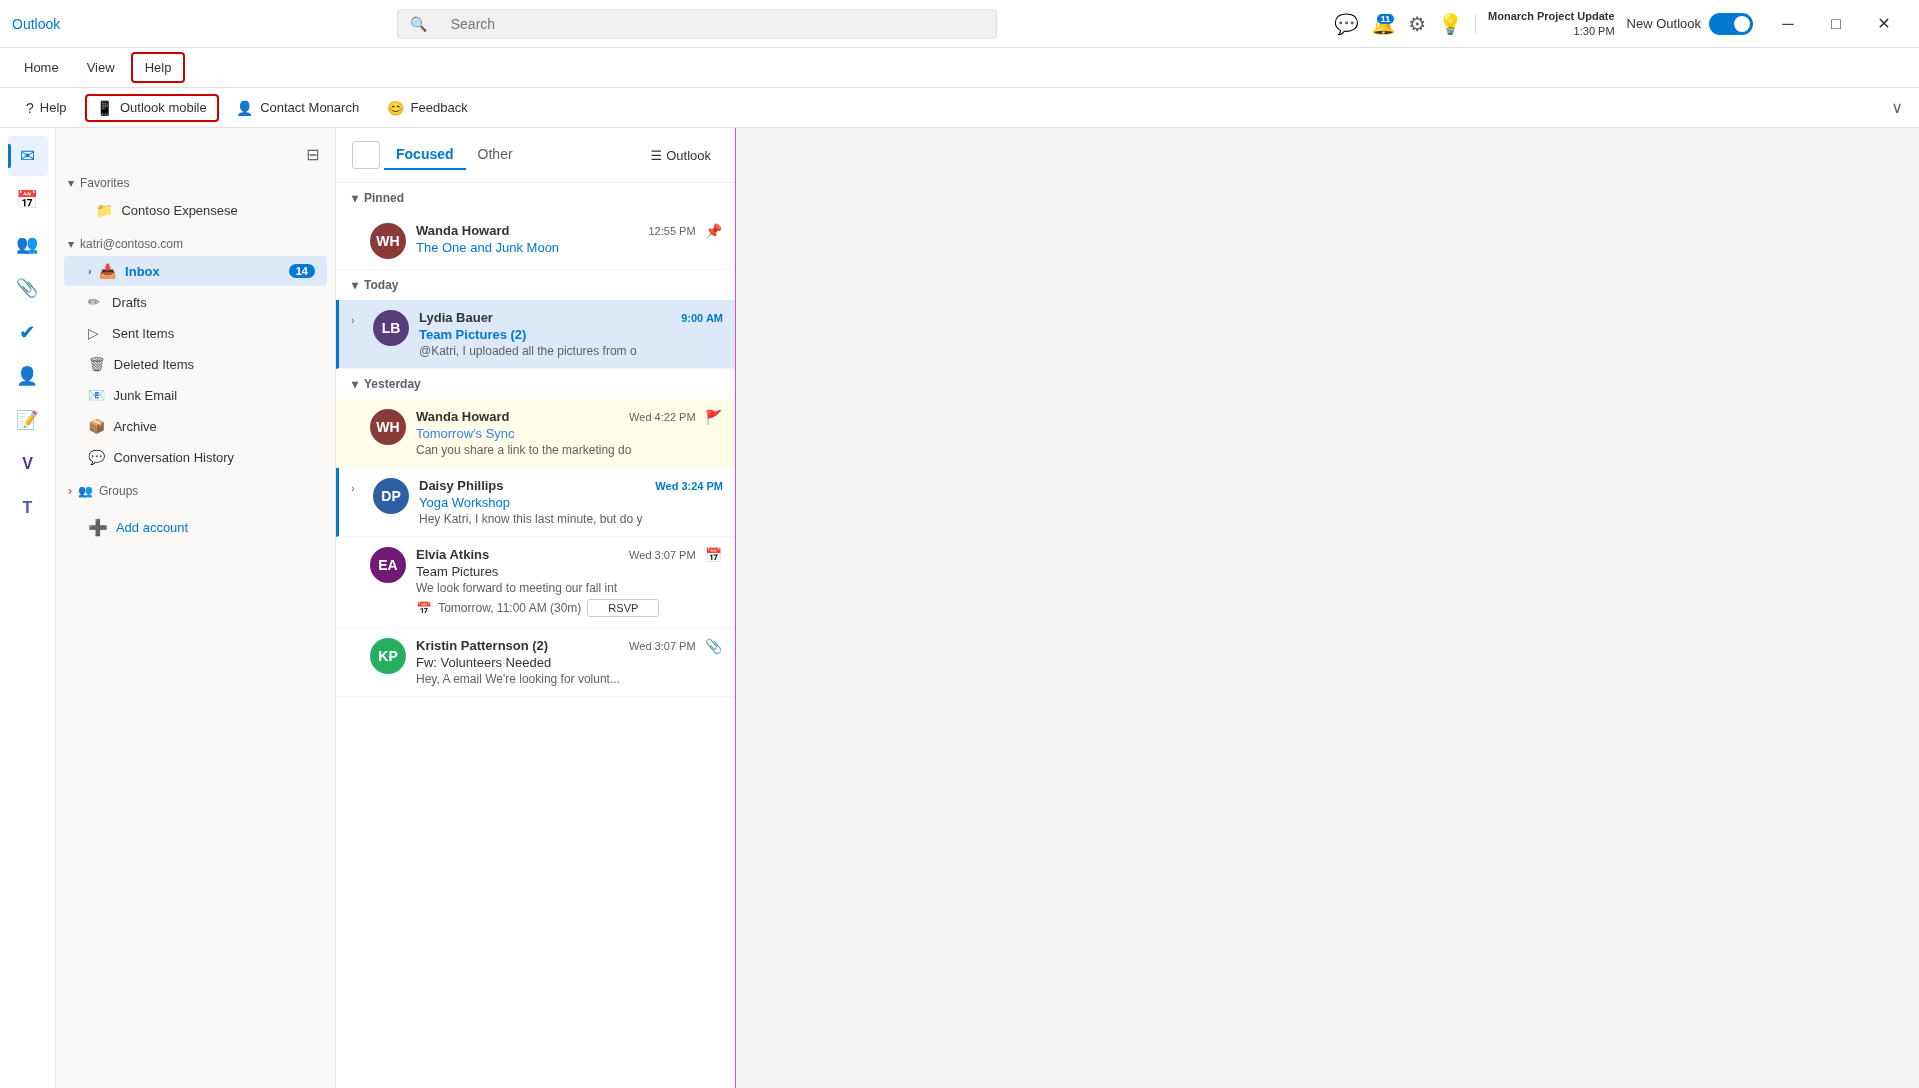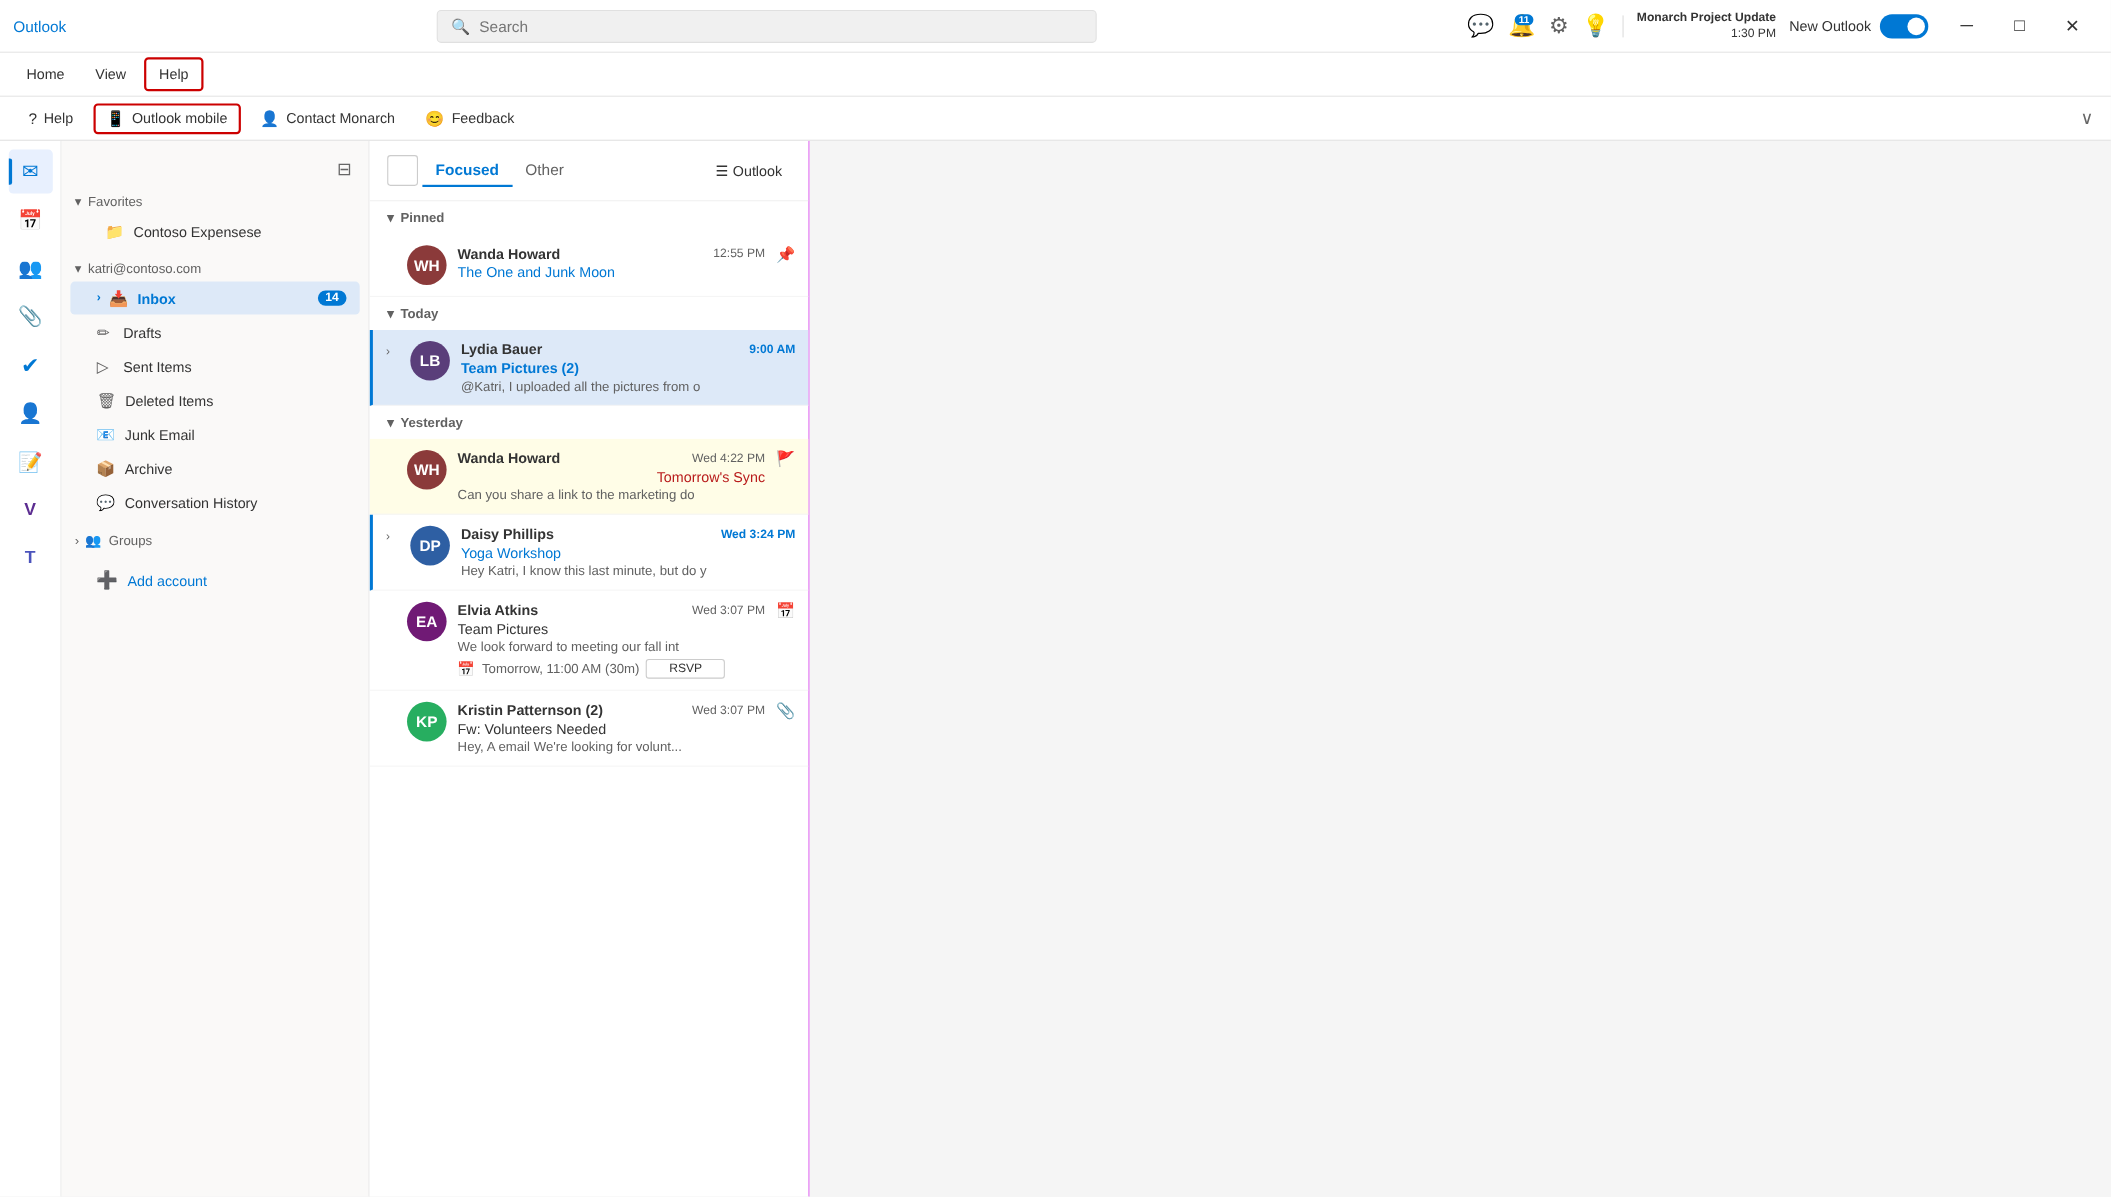--- a/index.html
+++ b/index.html
@@ -13,21 +13,21 @@
     }
     .title-bar-left { display: flex; align-items: center; gap: 12px; }
     .app-title { font-size: 14px; font-weight: 400; color: #0078d4; }
     .search-bar {
       display: flex; align-items: center; background: #f0f0f0;
       border-radius: 4px; padding: 6px 12px; width: 600px; gap: 8px;
       border: 1px solid #e0e0e0;
     }
     .search-bar input {
       border: none; background: transparent; font-size: 14px; color: #333;
-      outline: none; flex: 1;
+      outline: none; flex: 1; margin-left: 15px;
     }
     .title-bar-right { display: flex; align-items: center; gap: 12px; }
     .notification-info { text-align: right; font-size: 11px; color: #333; line-height: 1.3; }
     .new-outlook-toggle { display: flex; align-items: center; gap: 8px; font-size: 13px; color: #333; }
     .toggle-switch {
       width: 44px; height: 22px; background: #0078d4; border-radius: 11px;
       position: relative; cursor: pointer;
     }
     .toggle-switch::after {
       content: ''; position: absolute; right: 3px; top: 3px;
@@ -404,21 +404,21 @@
       <div class="email-item flagged">
         <div class="expand-chevron"></div>
         <div class="avatar" style="background:#8b3a3a;">
           <span>WH</span>
         </div>
         <div class="email-content">
           <div class="email-top">
             <span class="email-sender">Wanda Howard</span>
             <span class="email-time">Wed 4:22 PM</span>
           </div>
-          <div class="email-subject" style="color:#b91c1c;text-align:right;">Tomorrow's Sync</div>
+          <div class="email-subject" style="color:#3b82f6;">Tomorrow's Sync</div>
           <div class="email-preview">Can you share a link to the marketing do</div>
         </div>
         <span class="flag-icon">🚩</span>
       </div>
 
       <div class="email-item" style="border-left:3px solid #0078d4;">
         <div class="expand-chevron">›</div>
         <div class="avatar" style="background:#2e5fa3;">
           <span>DP</span>
         </div>

